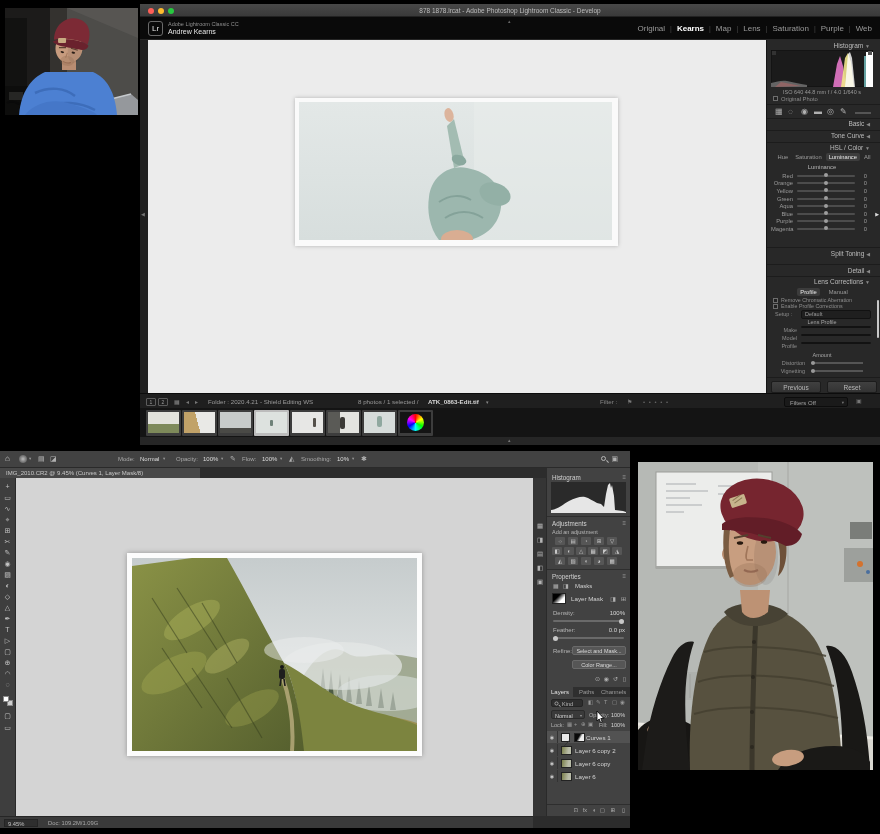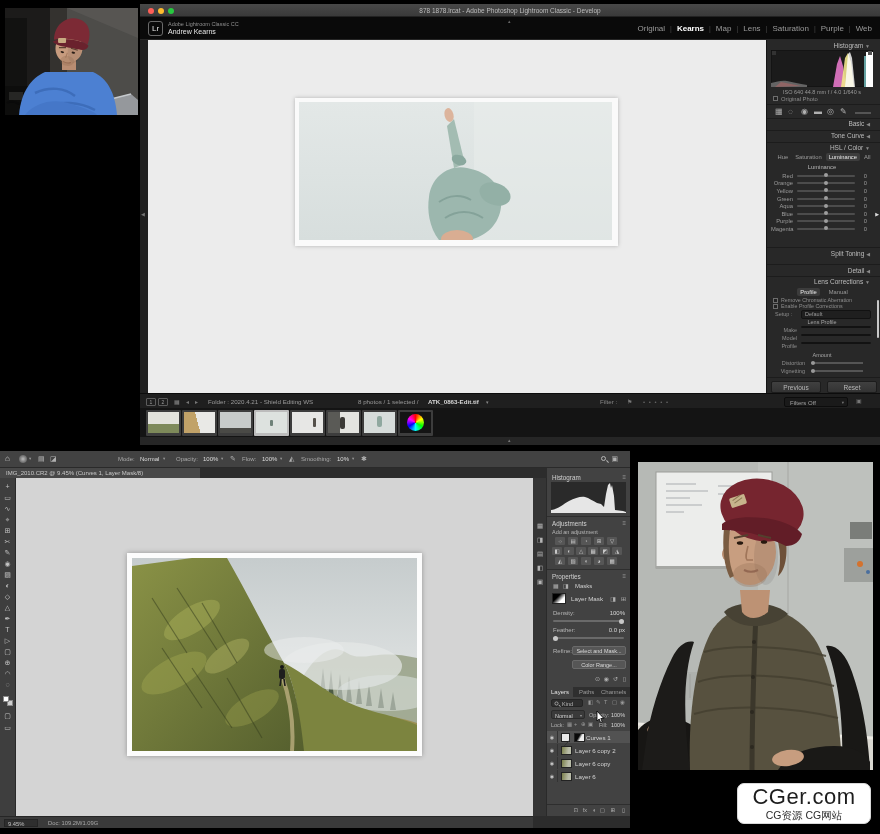--- a/index.html
+++ b/index.html
@@ -686,18 +686,14 @@
       <path d="M95,37 L104,34 M96,40 L105,37" stroke="#8d7a55" stroke-width="1" transform="rotate(-18 100 39)"></path>
       <path d="M96,76 L110,73 M120,73 L133,76" stroke="#53402e" stroke-width="2"></path>
       <ellipse cx="102" cy="81" rx="3.2" ry="1.8" fill="#27190f"></ellipse>
       <ellipse cx="126" cy="80" rx="3.2" ry="1.8" fill="#27190f"></ellipse>
       <path d="M110,84 C108,92 107,96 109,98 L115,98" stroke="#a0765a" stroke-width="1.5" fill="none"></path>
       <path d="M106,108 q7,3.5 14,0" stroke="#8e5f4c" stroke-width="2" fill="none"></path>
       <ellipse cx="112" cy="113" rx="17" ry="12" fill="#9b775c" opacity=".38"></ellipse>
     </svg>
   </div>
 
-  <div class="a" id="wm">
-    <div class="big">CGer.com</div>
-    <div class="small">CG资源 CG网站</div>
-  </div>
 
 </div>
 
 </body></html>

